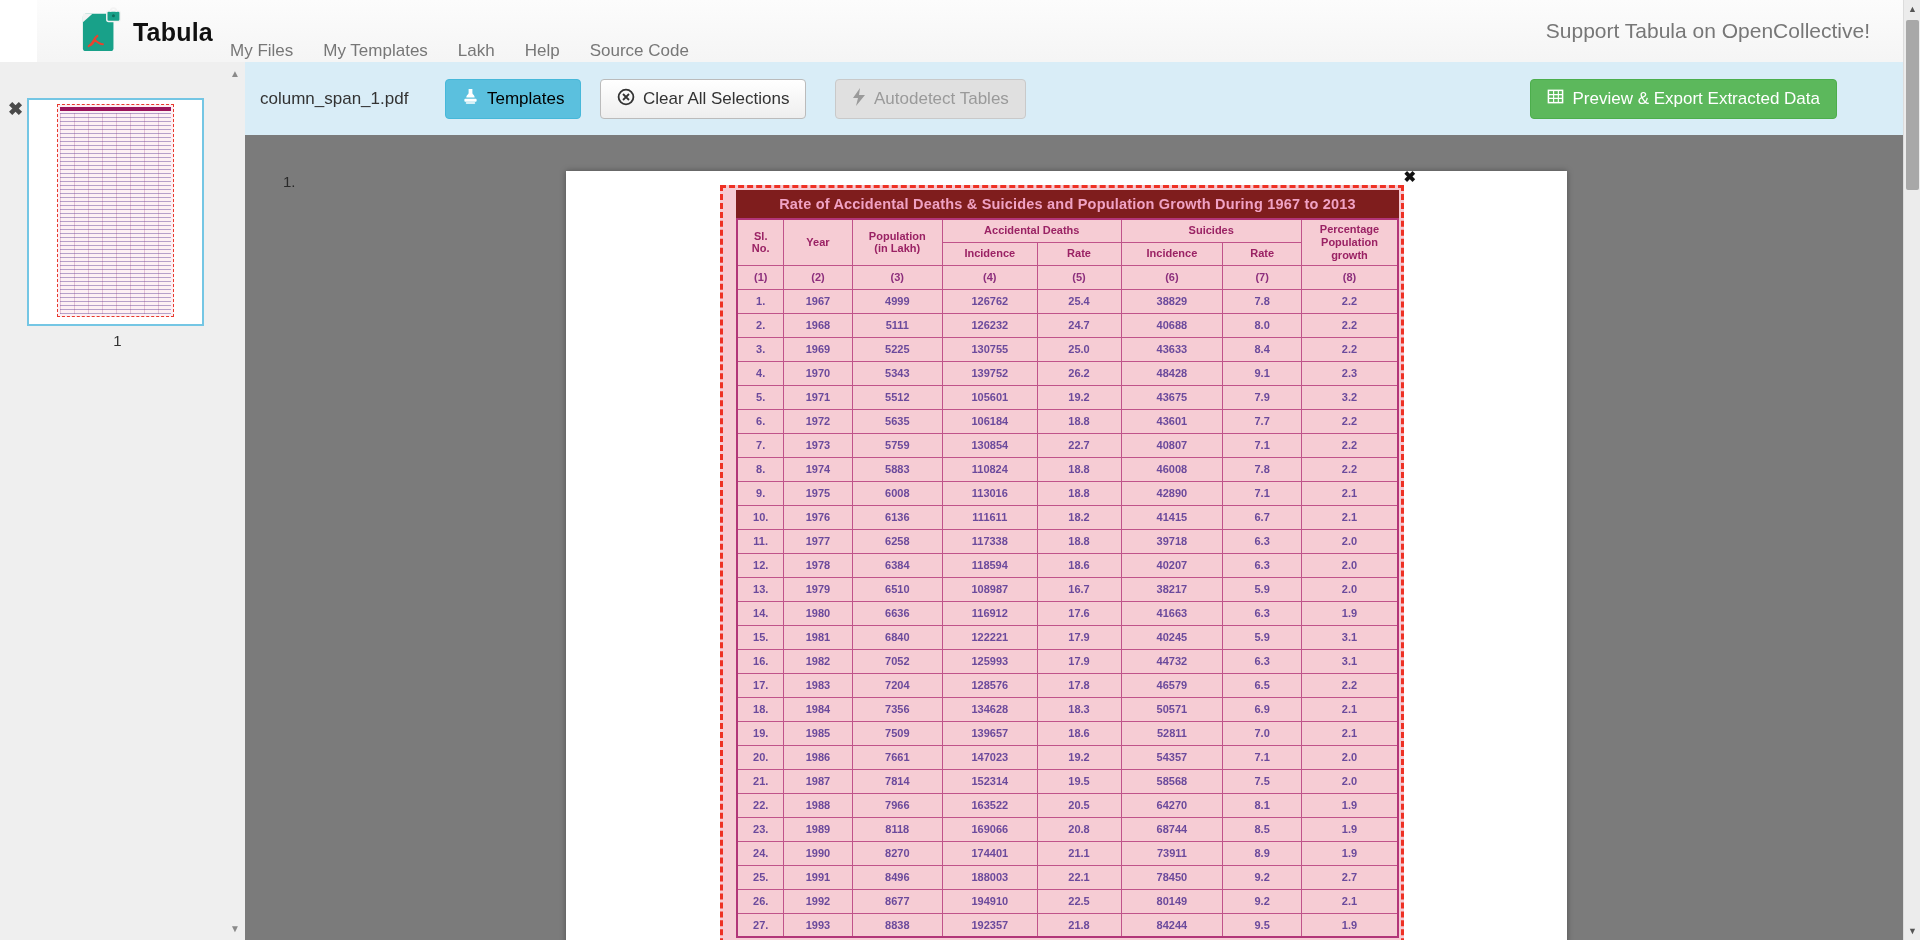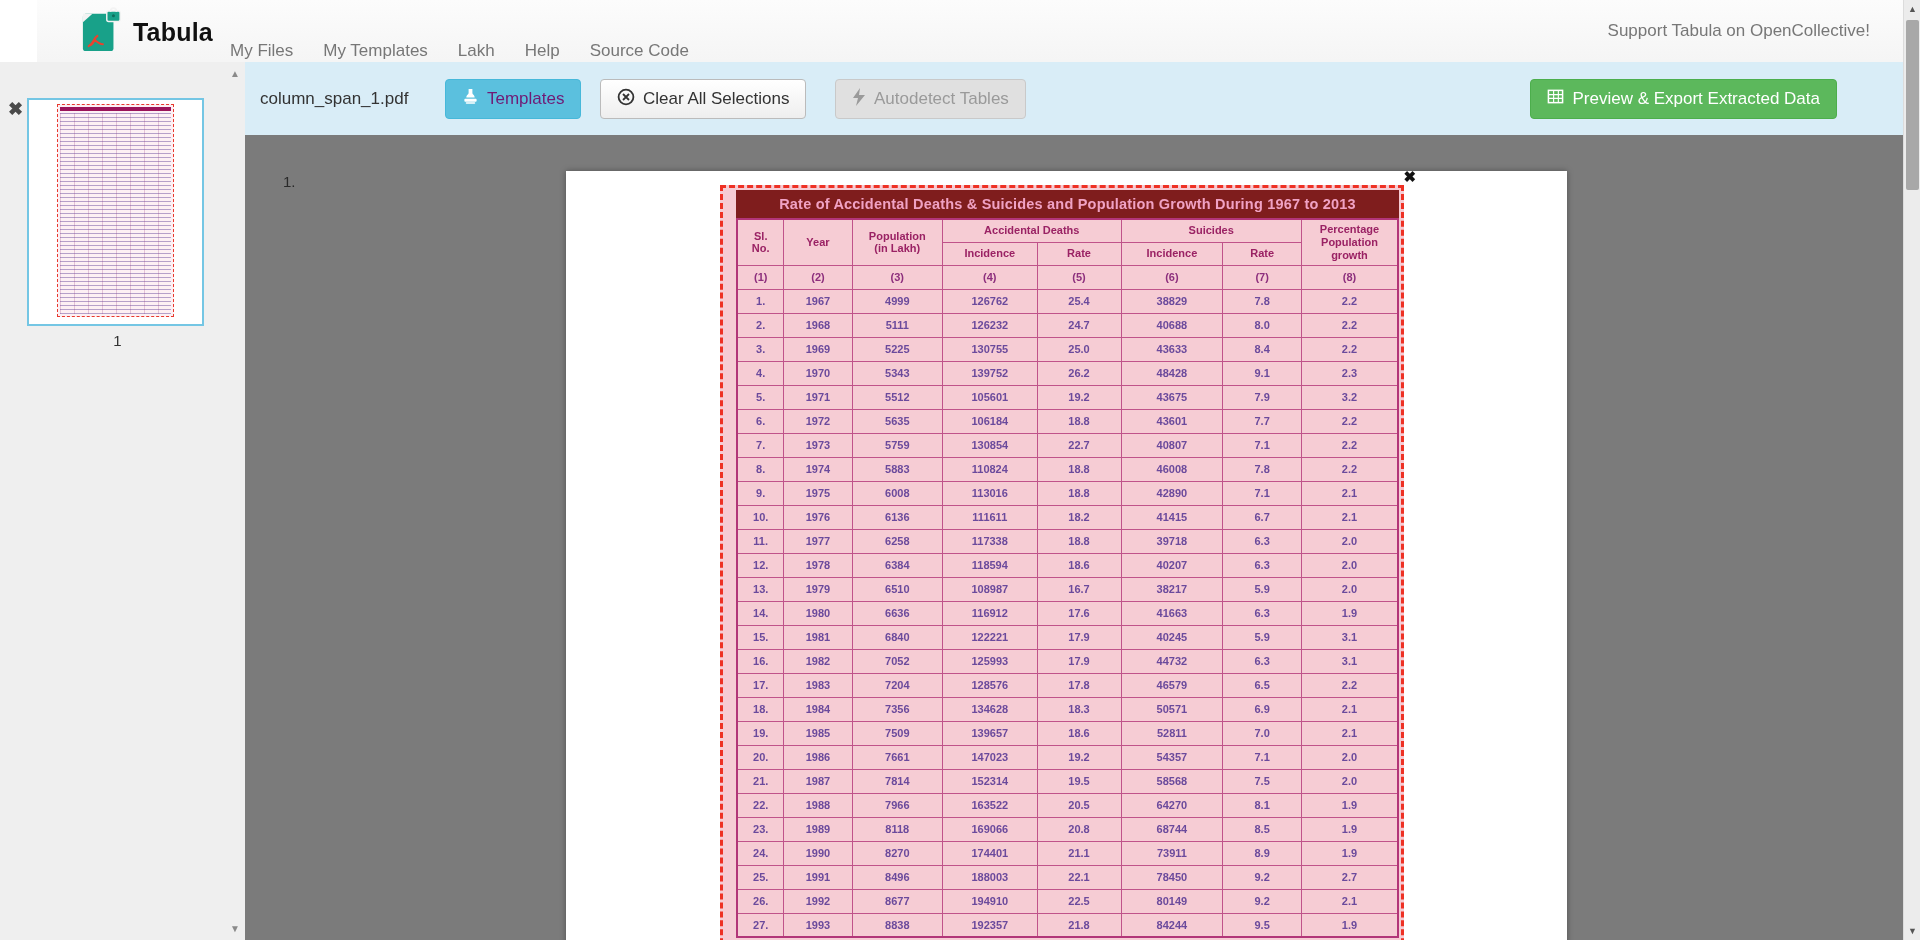--- a/index.html
+++ b/index.html
@@ -7,21 +7,21 @@
     font-family:"Liberation Sans", sans-serif; background:#fff; }
 
   
   #navbar { position:absolute; left:0; top:0; width:1903px; height:79px;
     background:linear-gradient(#fcfcfc,#f3f3f3); border-bottom:1px solid #e2e2e2;margin-left:37px; }
   #brand { position:absolute; left:44px; top:7px; display:flex; align-items:center; }
   #brand-title { font-size:25px; font-weight:bold; color:#111; margin-left:10px; letter-spacing:.2px; }
   #nav-links { position:absolute; left:178px; top:0; height:61px; display:flex; align-items:flex-end; }
   #nav-links a { color:#777; font-size:17px; text-decoration:none; padding:0 15px; }
   #support-link { position:absolute; right:70px; top:0; height:61px; display:flex; align-items:center;
-    color:#777; font-size:17px; }
+    color:#777; font-size:21px; }
 
   
   #sidebar { position:absolute; left:0; top:62px; width:245px; height:878px; background:#efefef; }
   #thumb-close { position:absolute; left:8px; top:36px; font-size:18px; font-weight:bold; color:#4a4a4a; cursor:pointer; }
   #thumbnail { position:absolute; left:27px; top:36px; width:177px; height:228px;
     background:#fff; border:2px solid #74c6e4; }
   #thumb-selection { position:absolute; left:16%; top:2%; width:68%; height:95%;
     border:1px dashed #e8392e; background:#fdf0f3; }
   #thumb-banner { position:absolute; left:2px; right:2px; top:2px; height:4px; background:#9b1459; }
   #thumb-grid { position:absolute; left:2px; right:2px; top:8px; bottom:2px;
@@ -34,21 +34,21 @@
   #sidebar-scroll .arr { position:absolute; left:2px; font-size:10px; color:#8a8a8a; cursor:pointer; }
   #sidebar-scroll .up { top:6px; } #sidebar-scroll .down { bottom:6px; }
 
   
   #main { position:absolute; left:245px; top:62px; width:1658px; height:776px; }
   #toolbar { position:relative; width:100%; height:73px; background:#d9edf7; }
   #filename { position:absolute; left:15px; top:0; height:73px; display:flex; align-items:center;
     font-size:17px; color:#333; }
   .btn { position:absolute; top:17px; height:40px; display:flex; align-items:center; gap:8px;
     padding:0 16px; font-size:17px; border-radius:4px; cursor:pointer; }
-  #btn-templates { left:200px; background:#5bc0de; border:1px solid #46b8da; color:#701a75; }
+  #btn-templates { left:200px; background:#5bc0de; border:1px solid #46b8da; color:#000000; }
   #btn-clear { left:355px; background:linear-gradient(#ffffff,#eeeeee); border:1px solid #bbb; color:#333; }
   #btn-autodetect { left:590px; background:#e0e0e0; border:1px solid #c9c9c9; color:#9a9a9a; cursor:default; }
   #btn-export { right:66px; background:#5cb85c; border:1px solid #4cae4c; color:#fff; font-weight:normal; }
 
   
   #docarea { position:relative; width:100%; height:805px; background:#7b7b7b; overflow:hidden; }
   #doc-page-label { position:absolute; left:38px; top:38px; font-size:15px; color:#2a2a2a; }
   #page { position:absolute; left:321px; top:36px; width:1001px; height:920px; background:#fff;
     box-shadow:0 0 6px rgba(0,0,0,.35); }
 

